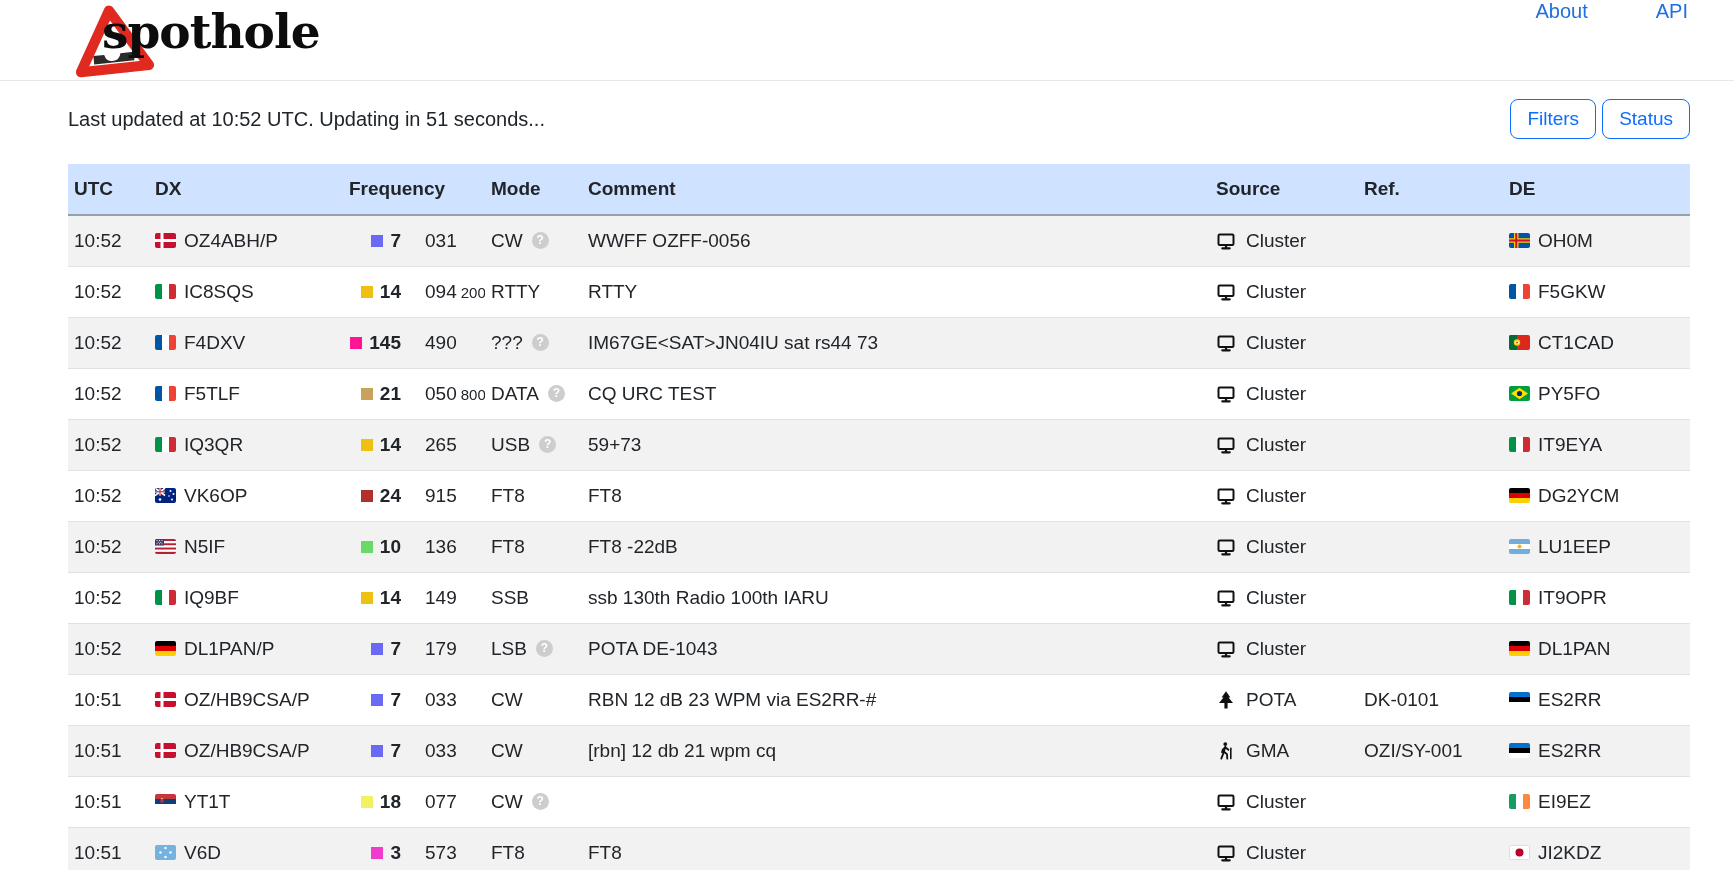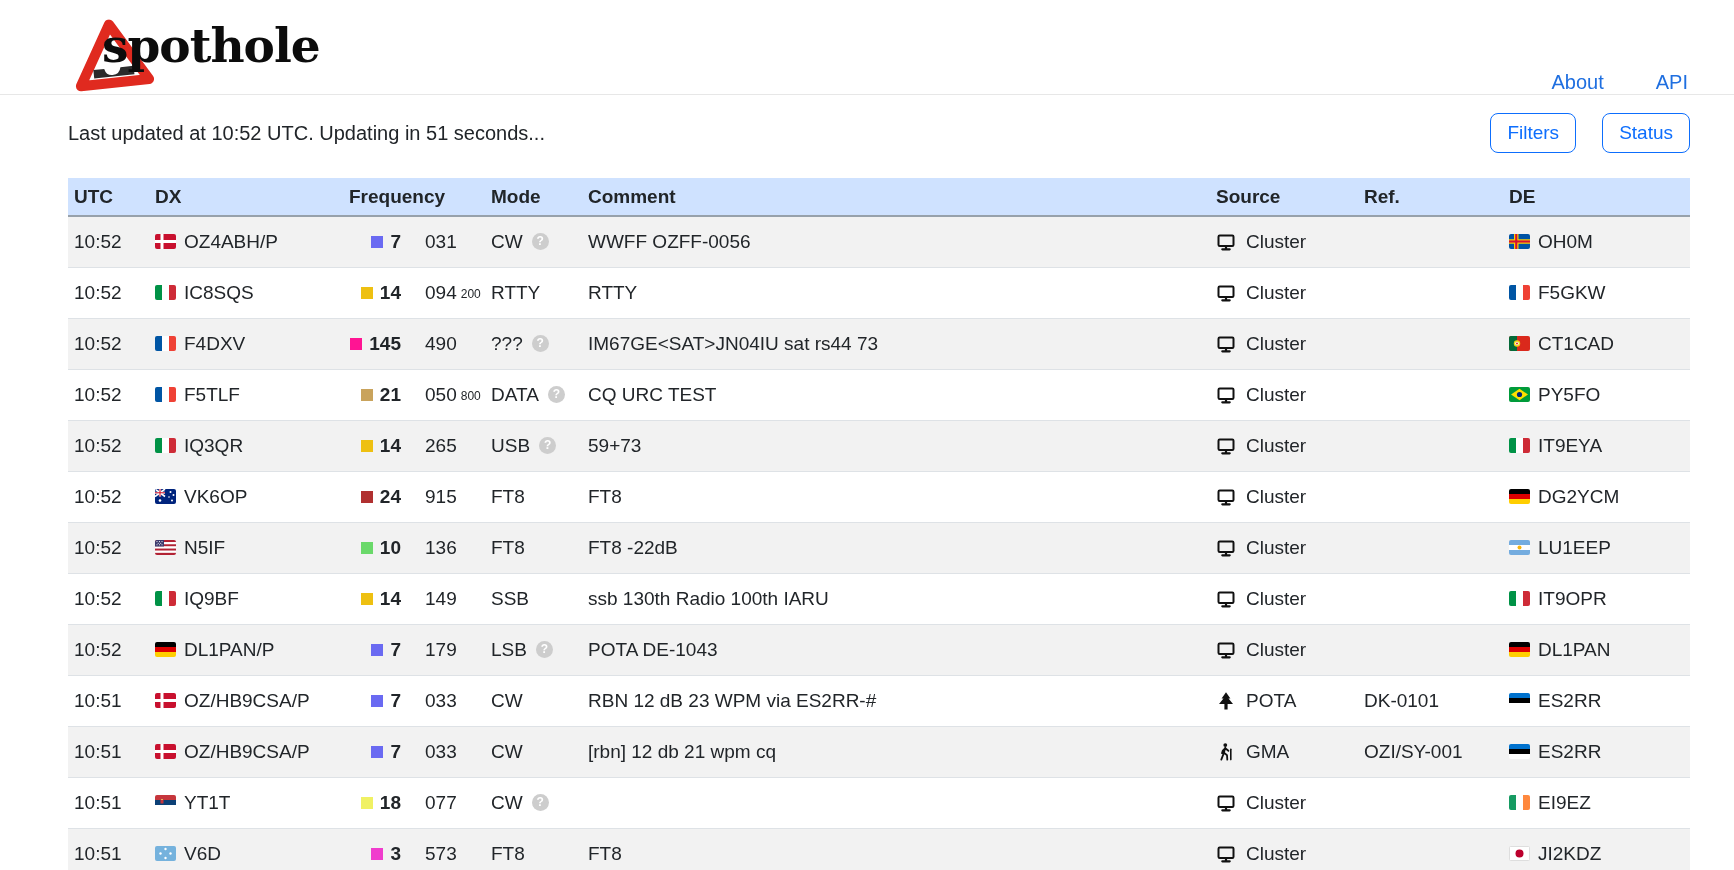--- a/index.html
+++ b/index.html
@@ -4,94 +4,93 @@
 <style>
   * { box-sizing: border-box; margin: 0; padding: 0; }
   html, body { width: 1734px; height: 870px; overflow: hidden; }
   body {
     font-family: "Liberation Sans", "DejaVu Sans", sans-serif;
     color: #212529;
     background: #fff;
   }
   
   .topbar {
-    height: 95px;
+    height: 81px;
     display: flex;
-    align-items: flex-end;
+    align-items: flex-start;
     justify-content: space-between;
     padding: 0 46px 0 66px;
     border-bottom: 1px solid #e7e7e7;
   }
   .logo { position: relative; display: flex; align-items: center; height: 80px; cursor: pointer; }
   .logo svg.sign { width: 92px; height: 70px; transform: rotate(-6deg); }
   .logo-text {
     position: absolute;
     left: 36px; top: 4px;
     font-family: "DejaVu Serif", "Liberation Serif", serif;
     font-weight: 700;
     font-size: 47px;
     letter-spacing: -1px;
     color: #0c0c0c;
     white-space: nowrap;
   }
-  .topnav { display: flex; gap: 52px; font-size: 20px; }
+  .topnav { display: flex; gap: 68px; font-size: 20px; }
   .topnav a { color: #1f6fe0; text-decoration: none; cursor: pointer; }
   
   .statusbar {
     display: flex;
     align-items: center;
     justify-content: space-between;
     padding: 18px 44px 0 68px;
   }
   .last-updated { font-size: 20px; color: #212529; }
   .btn-group { display: flex; gap: 6px; }
   .btn {
     font-family: inherit;
     font-size: 19px;
     color: #0d6efd;
     background: #fff;
     border: 1px solid #0d6efd;
     border-radius: 8px;
     padding: 8px 16px;
     cursor: pointer;
-    margin-left: 20px;
   }
   
   table.spots {
     margin: 25px 44px 0 68px;
     width: 1622px;
     border-collapse: collapse;
     table-layout: fixed;
     font-size: 19px;
   }
   thead th {
     background: #cfe2ff;
     text-align: left;
     font-weight: 700;
-    height: 38px;
+    height: 51px;
     padding: 0 6px;
     border-bottom: 2px solid #97a1ab;
   }
   tbody td {
     height: 51px;
     padding: 0 6px;
     border-top: 1px solid #dee2e6;
     vertical-align: middle;
     white-space: nowrap;
     overflow: hidden;
   }
   tbody tr:nth-child(odd) { background: #f2f2f2; }
   
   .cell-flex { display: flex; align-items: center; }
   svg.flag { width: 21px; height: 15px; border-radius: 2px; flex: none; margin-right: 8px; }
   .freq-left { display: inline-flex; width: 52px; justify-content: flex-end; align-items: center; flex: none; }
   .band-sq { width: 12px; height: 12px; margin-right: 7px; flex: none; }
   .mhz { font-weight: 700; }
   .khz { margin-left: 24px; }
-  .sub { font-size: 12px; margin-left: 4px; padding-top: 2px; }
+  .sub { font-size: 15px; margin-left: 4px; padding-top: 2px; }
   .help-badge {
     display: inline-block;
     width: 17px; height: 17px;
     border-radius: 50%;
     background: #cdcdcd;
     color: #fff;
     font-size: 12px;
     font-weight: 700;
     line-height: 17px;
     text-align: center;

